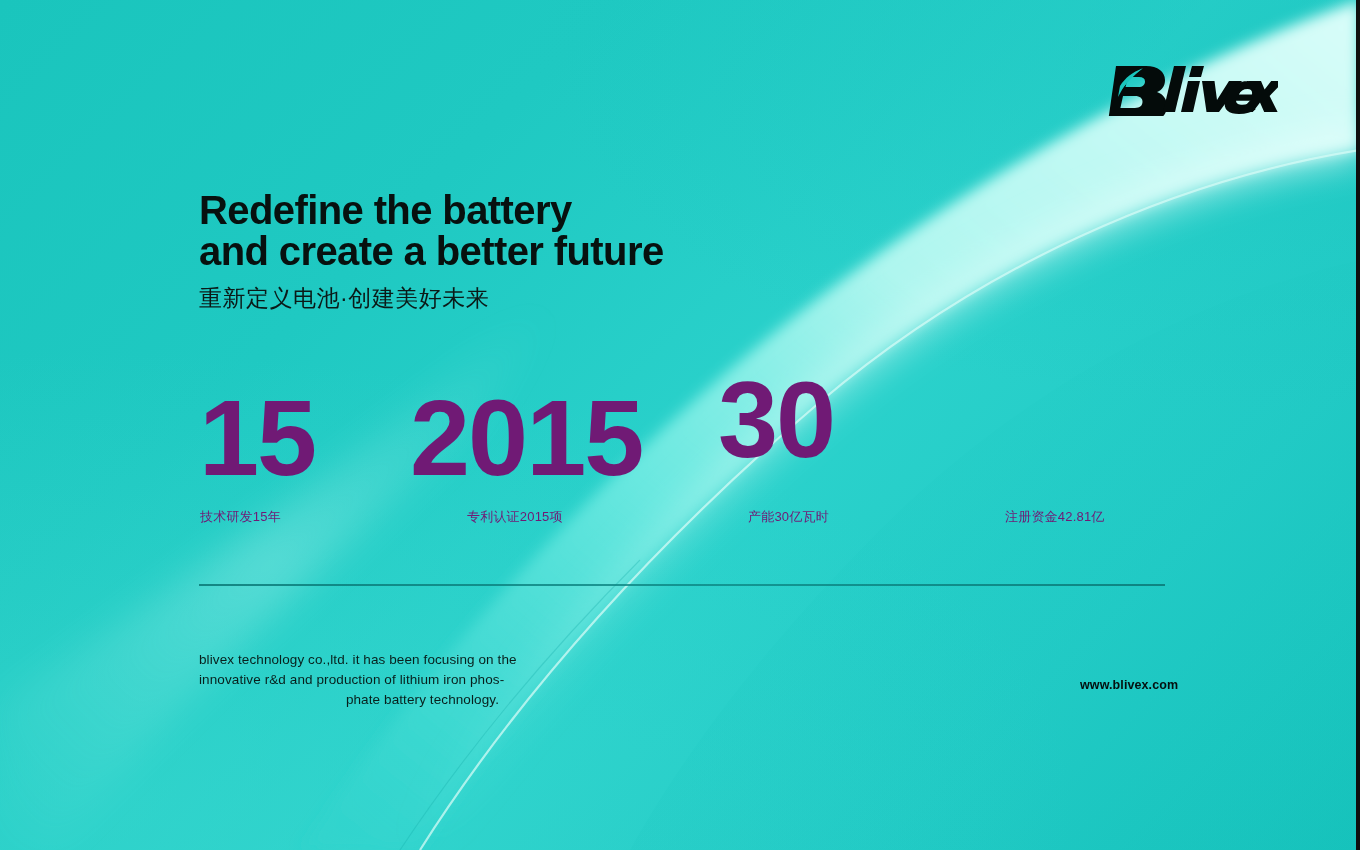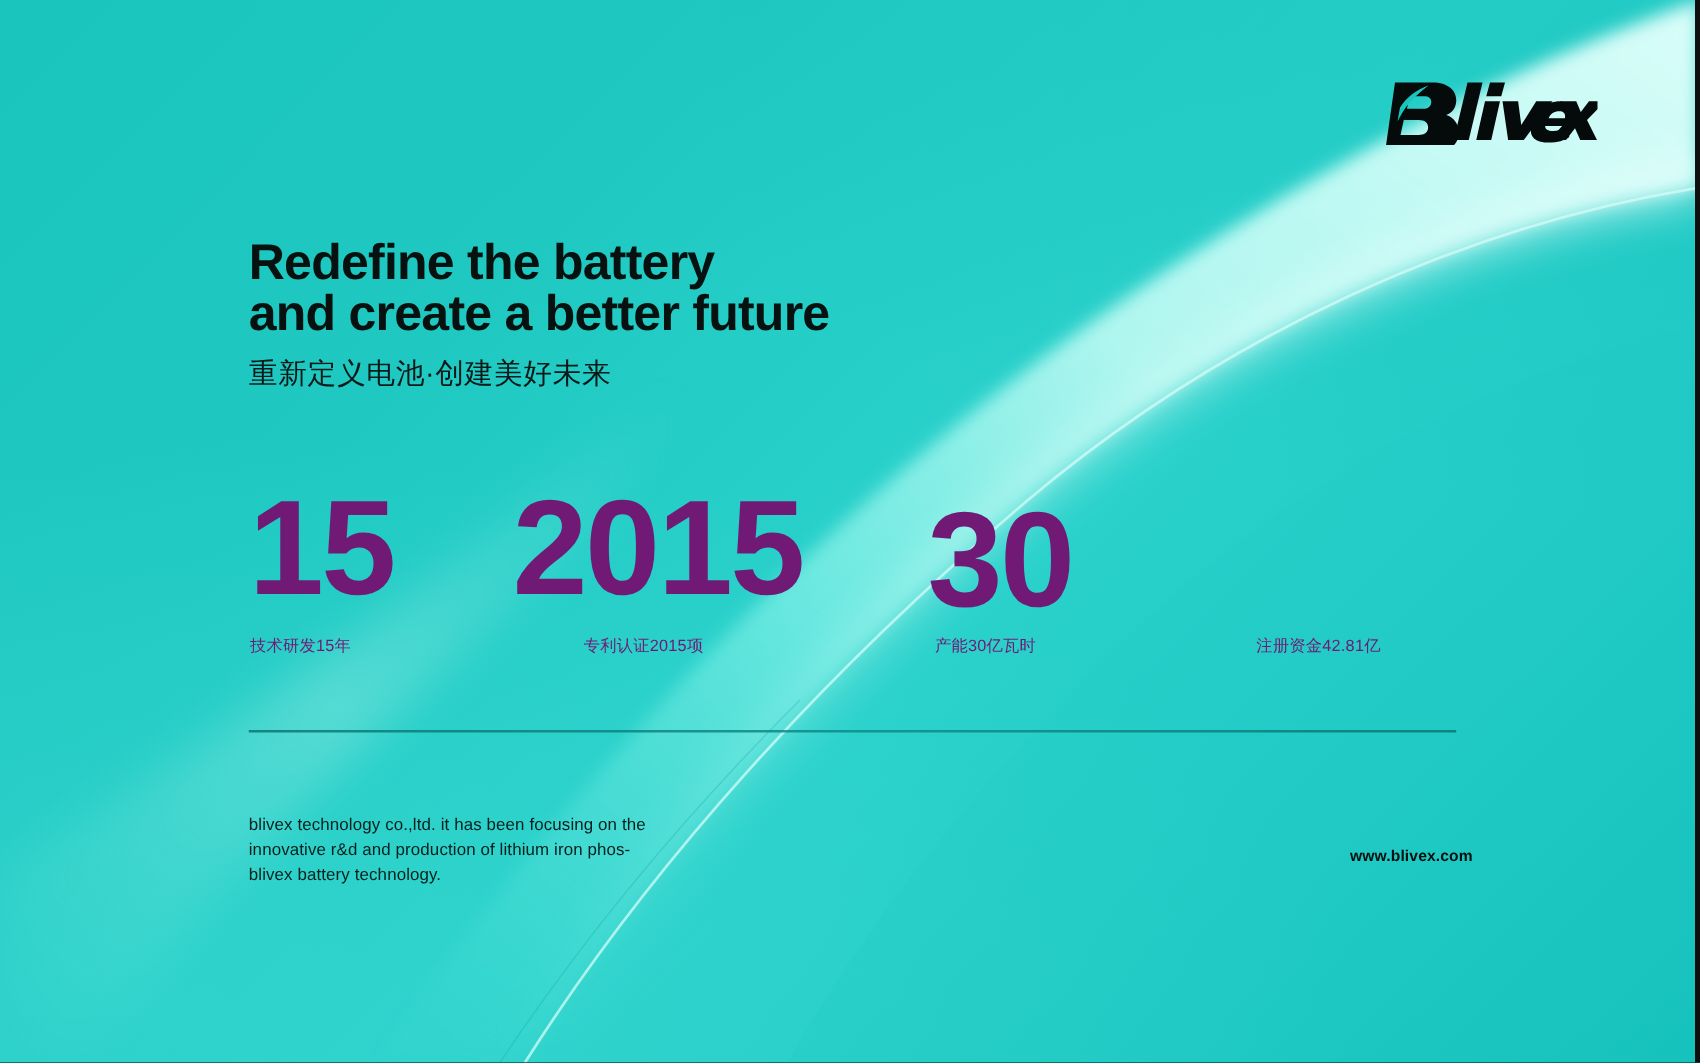--- a/index.html
+++ b/index.html
@@ -115,21 +115,21 @@
     position: absolute;
     left: 199px;
     top: 650px;
     width: 300px;
     font-size: 13.5px;
     line-height: 20px;
     font-weight: 400;
     color: #08201d;
     letter-spacing: 0.1px;
   }
-  .footer-copy .ln { display: block; white-space: nowrap; }
+  .footer-copy .ln { display: block; white-space: nowrap; text-align: right; }
   .site-url {
     position: absolute;
     left: 1080px;
     top: 678px;
     font-size: 12.5px;
     font-weight: 700;
     color: #04100f;
     letter-spacing: 0.1px;
   }
 </style>
@@ -222,34 +222,34 @@
     <div class="stat-label">技术研发15年</div>
   </div>
 
   <div class="stat" style="left:410px; top:386px; width:260px; height:100px;">
     <div class="stat-value">2015</div>
   </div>
   <div class="stat" style="left:467px; top:509px;">
     <div class="stat-label">专利认证2015项</div>
   </div>
 
-  <div class="stat" style="left:718px; top:396px; width:200px; height:100px;margin-left:24px;">
+  <div class="stat" style="left:718px; top:368px; width:200px; height:100px;">
     <div class="stat-value">30</div>
   </div>
   <div class="stat" style="left:748px; top:509px;">
     <div class="stat-label">产能30亿瓦时</div>
   </div>
 
   <div class="stat" style="left:1005px; top:509px;">
     <div class="stat-label">注册资金42.81亿</div>
   </div>
 
   <div class="divider"></div>
 
   <div class="footer-copy">
     <span class="ln">blivex technology co.,ltd. it has been focusing on the</span>
     <span class="ln">innovative r&amp;d and production of lithium iron phos-</span>
-    <span class="ln">blivex battery technology.</span>
+    <span class="ln">phate battery technology.</span>
   </div>
 
   <div class="site-url">www.blivex.com</div>
 
 </div>
 
 </body></html>

